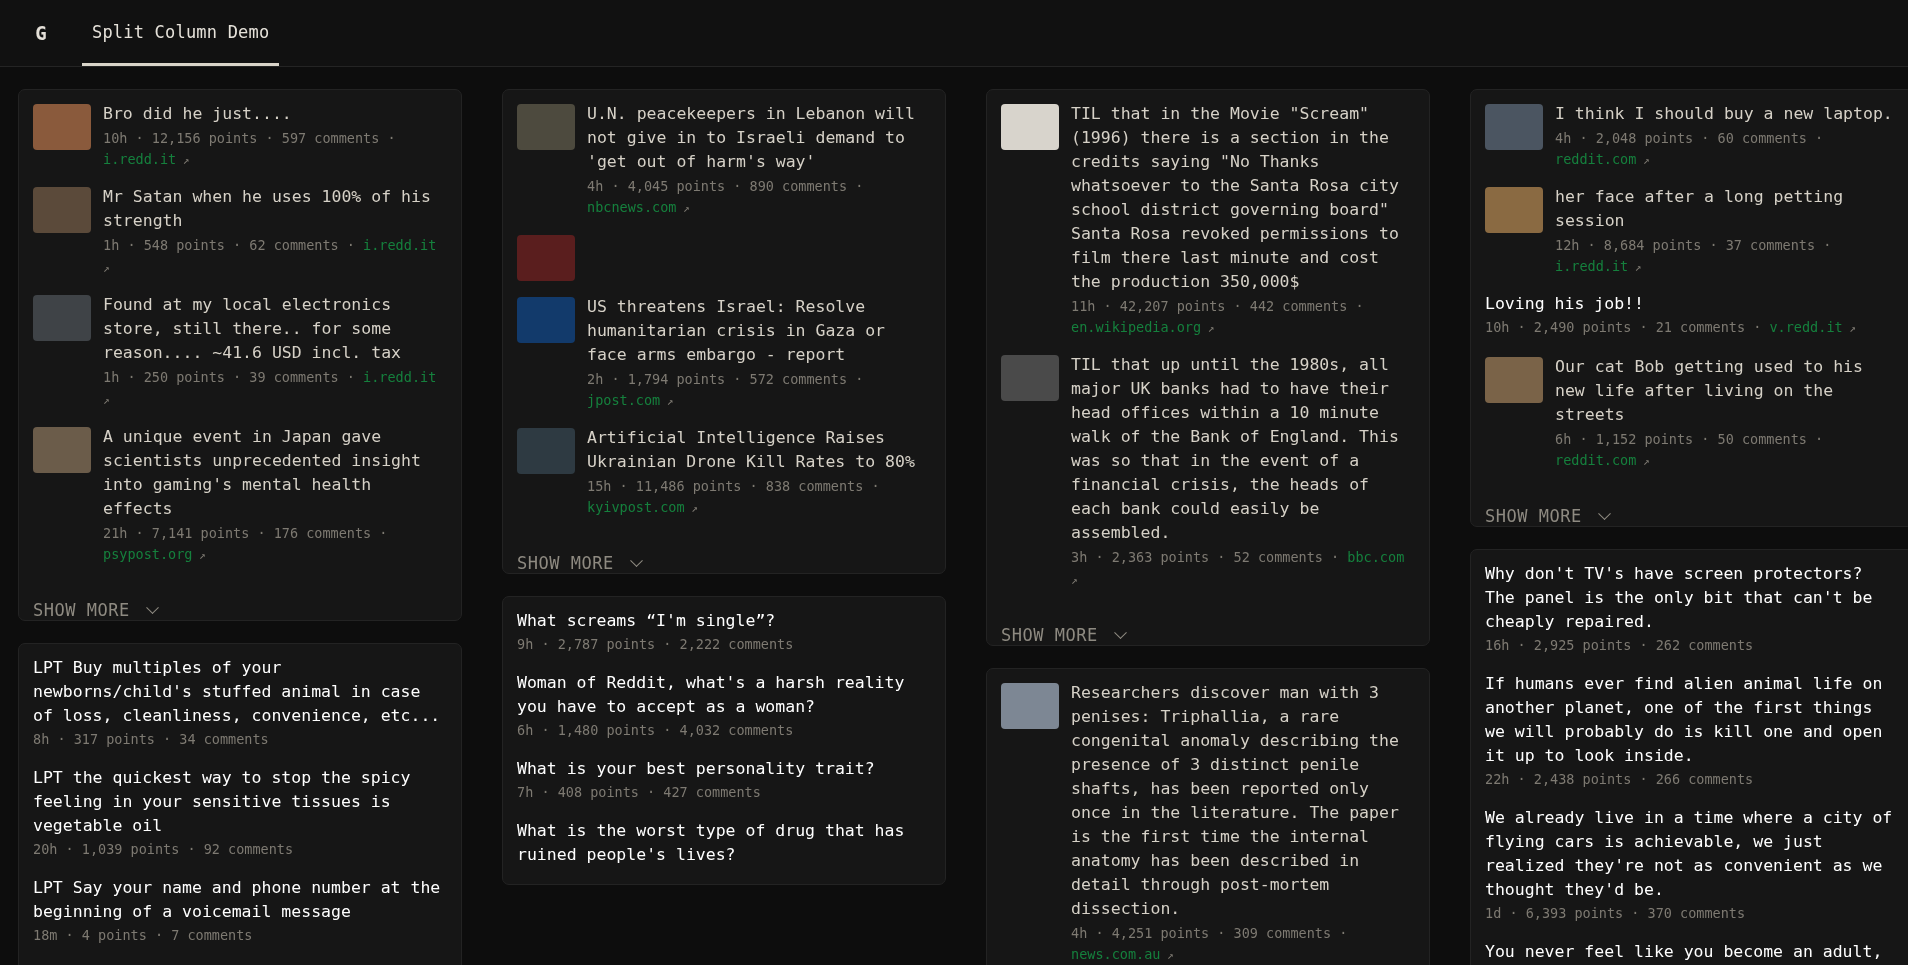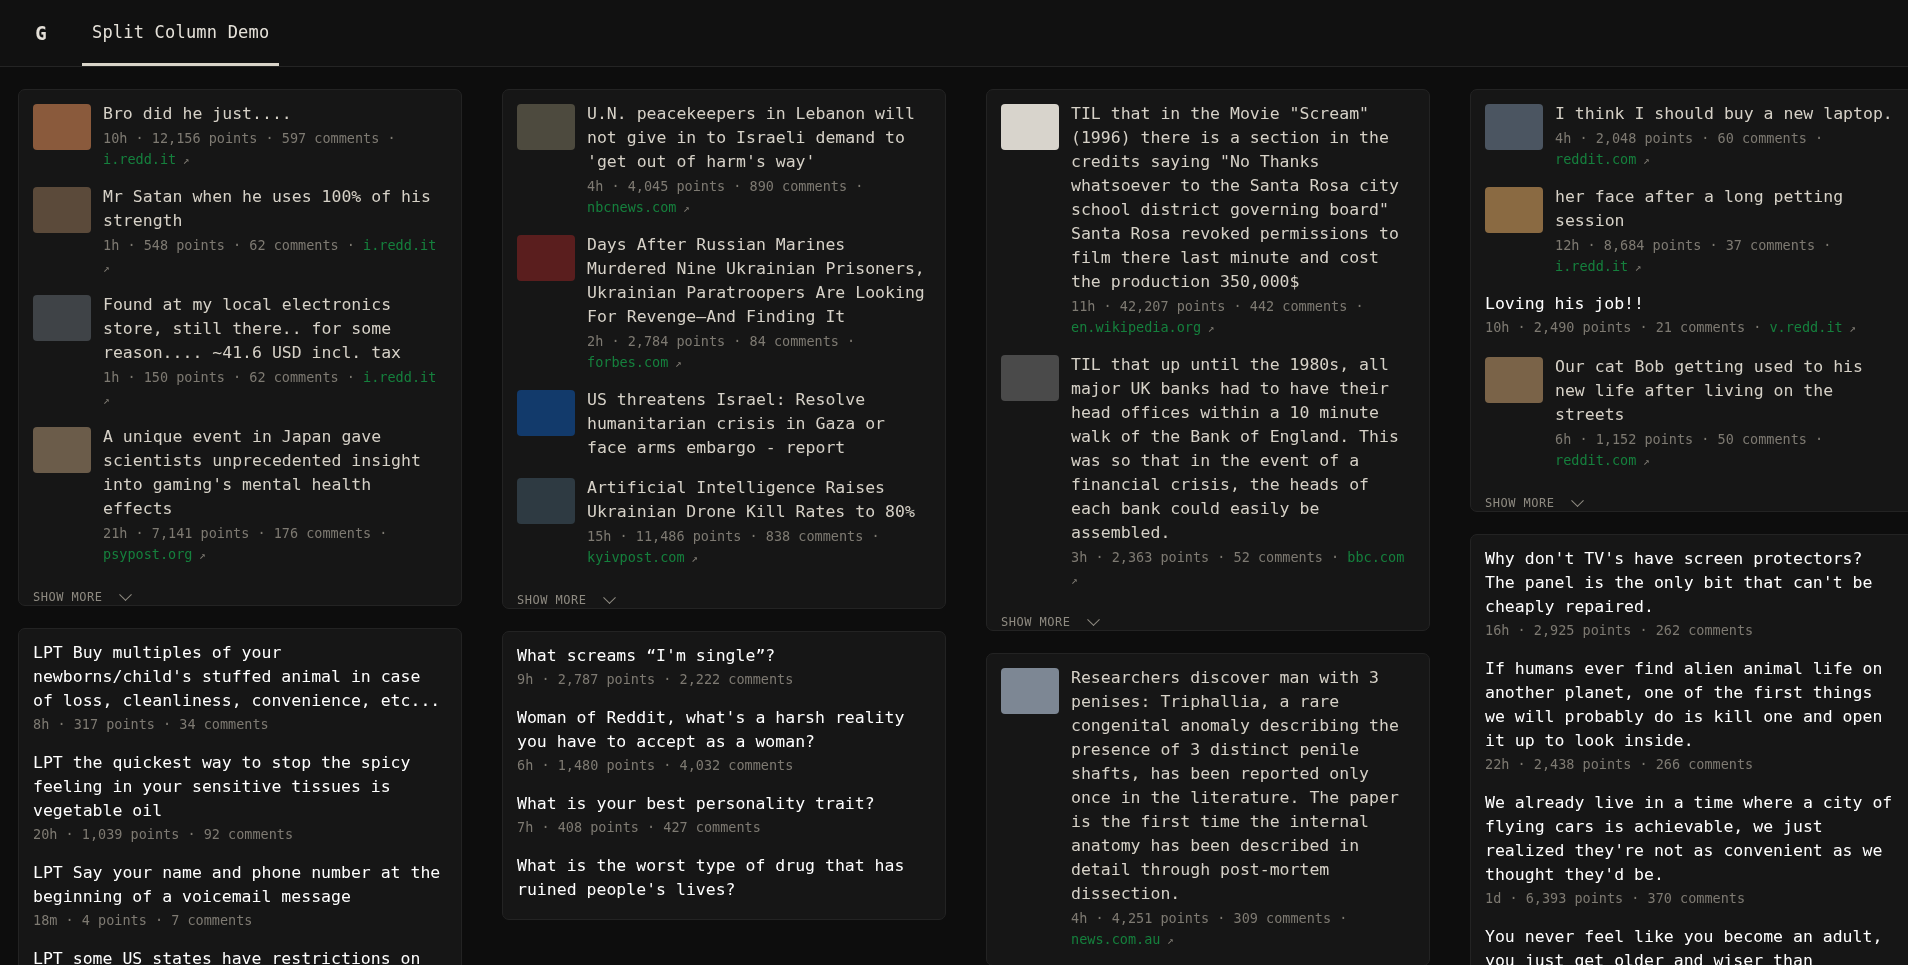--- a/index.html
+++ b/index.html
@@ -82,23 +82,23 @@
   .meta {
     font-size: 13.5px;
     line-height: 21px;
     color: #7e7a72;
     word-wrap: break-word;
   }
   .meta .src { color: #15803d; }
   .arrow { font-size: 11px; }
 
   .showmore {
-    font-size: 12px;
+    font-size: 17px;
     color: #8e8a81;
-    margin-top: 10px;
+    margin-top: 20px;
     display: inline-flex;
     align-items: center;
     gap: 18px;
     letter-spacing: .5px;
   }
   .chev {
     display: inline-block;
     width: 9px; height: 9px;
     border-right: 1.6px solid #8e8a81;
     border-bottom: 1.6px solid #8e8a81;
@@ -130,21 +130,21 @@
         </div><div class="post">
           <div class="thumb" style="background: rgb(91, 74, 58);"></div>
           <div class="post-body">
             <div class="title">Mr Satan when he uses 100% of his strength</div>
             <div class="meta"><span>1h · 548 points · 62 comments ·</span> <span class="src">i.redd.it</span><span class="arrow"> ↗</span></div>
           </div>
         </div><div class="post">
           <div class="thumb" style="background: rgb(63, 67, 71);"></div>
           <div class="post-body">
             <div class="title">Found at my local electronics store, still there.. for some reason....  ~41.6 USD incl. tax</div>
-            <div class="meta"><span>1h · 150 points · 62 comments ·</span> <span class="src">i.redd.it</span><span class="arrow"> ↗</span></div>
+            <div class="meta"><span>1h · 250 points · 39 comments ·</span> <span class="src">i.redd.it</span><span class="arrow"> ↗</span></div>
           </div>
         </div><div class="post">
           <div class="thumb" style="background: rgb(107, 92, 74);"></div>
           <div class="post-body">
             <div class="title">A unique event in Japan gave scientists unprecedented insight into gaming's mental health effects</div>
             <div class="meta"><span>21h · 7,141 points · 176 comments ·</span> <span class="src">psypost.org</span><span class="arrow"> ↗</span></div>
           </div>
         </div><div class="showmore">
           <span>SHOW MORE</span>
           <span class="chev"></span>
@@ -180,28 +180,25 @@
     <div class="col">
       <div class="sub-label"></div>
       <div class="card"><div class="post">
           <div class="thumb" style="background: rgb(77, 74, 62);"></div>
           <div class="post-body">
             <div class="title">U.N. peacekeepers in Lebanon will not give in to Israeli demand to 'get out of harm's way'</div>
             <div class="meta"><span>4h · 4,045 points · 890 comments ·</span> <span class="src">nbcnews.com</span><span class="arrow"> ↗</span></div>
           </div>
         </div><div class="post">
           <div class="thumb" style="background: rgb(90, 30, 30);"></div>
-          <div class="post-body">
-            <div class="title">Days After Russian Marines Murdered Nine Ukrainian Prisoners, Ukrainian Paratroopers Are Looking For Revenge—And Finding It</div>
-            <div class="meta"><span>2h · 2,784 points · 84 comments ·</span> <span class="src">forbes.com</span><span class="arrow"> ↗</span></div>
-          </div>
         </div><div class="post">
           <div class="thumb" style="background: rgb(18, 58, 107);"></div>
           <div class="post-body">
             <div class="title">US threatens Israel: Resolve humanitarian crisis in Gaza or face arms embargo - report</div>
+            <div class="meta"><span>2h · 1,794 points · 572 comments ·</span> <span class="src">jpost.com</span><span class="arrow"> ↗</span></div>
           </div>
         </div><div class="post">
           <div class="thumb" style="background: rgb(46, 58, 66);"></div>
           <div class="post-body">
             <div class="title">Artificial Intelligence Raises Ukrainian Drone Kill Rates to 80%</div>
             <div class="meta"><span>15h · 11,486 points · 838 comments ·</span> <span class="src">kyivpost.com</span><span class="arrow"> ↗</span></div>
           </div>
         </div><div class="showmore">
           <span>SHOW MORE</span>
           <span class="chev"></span>

